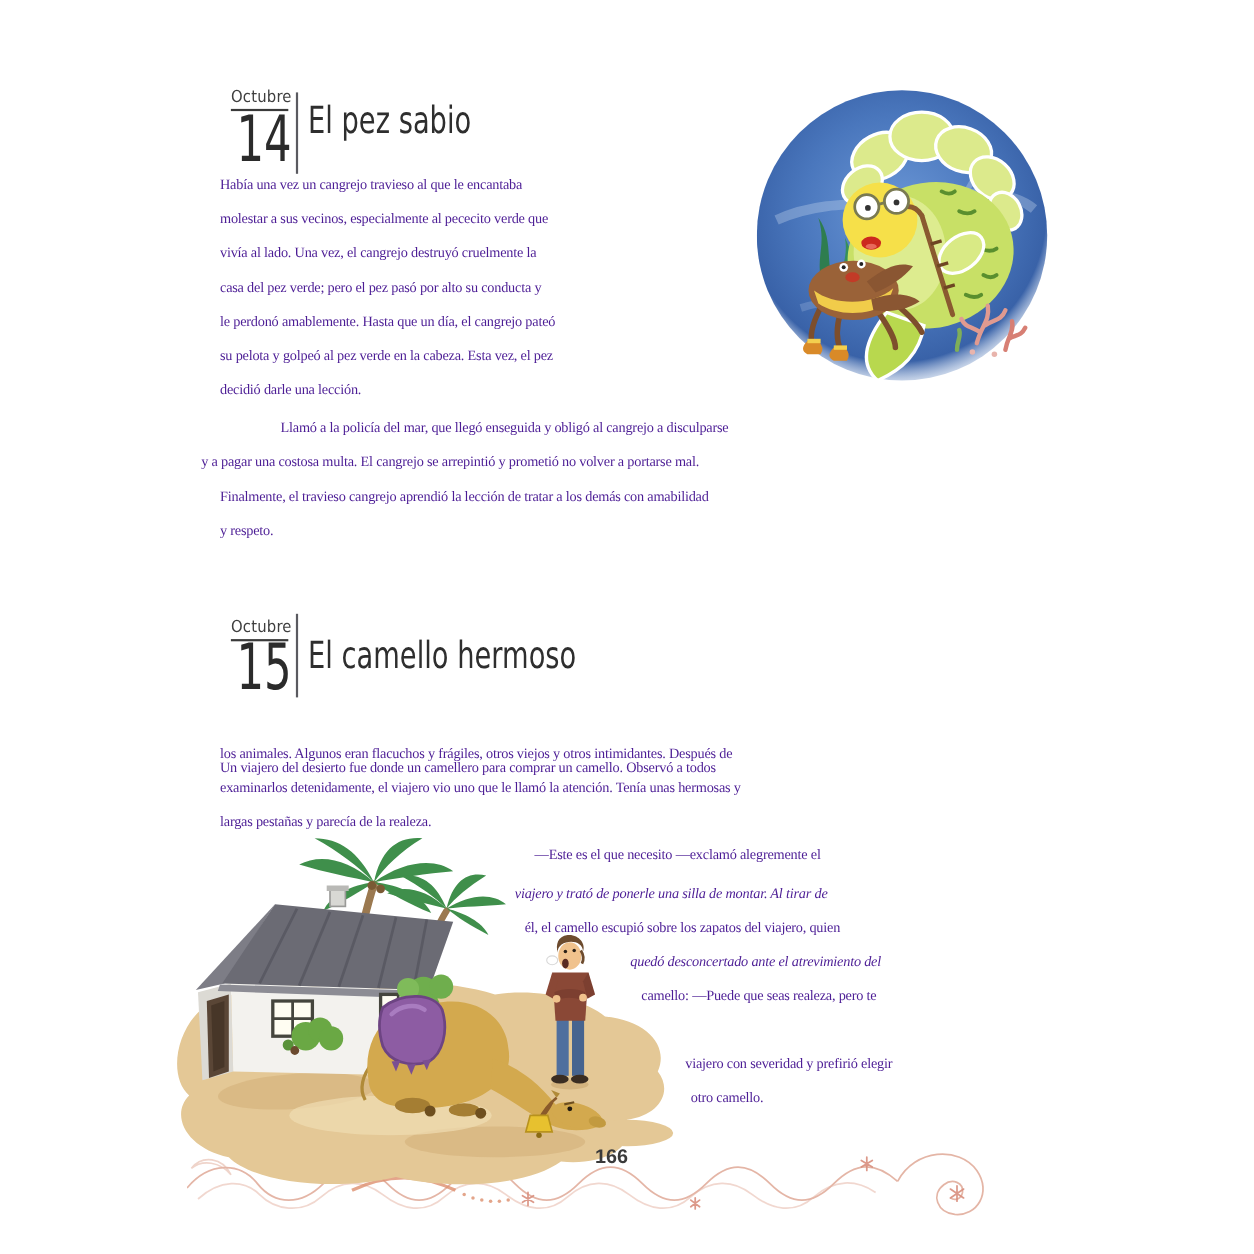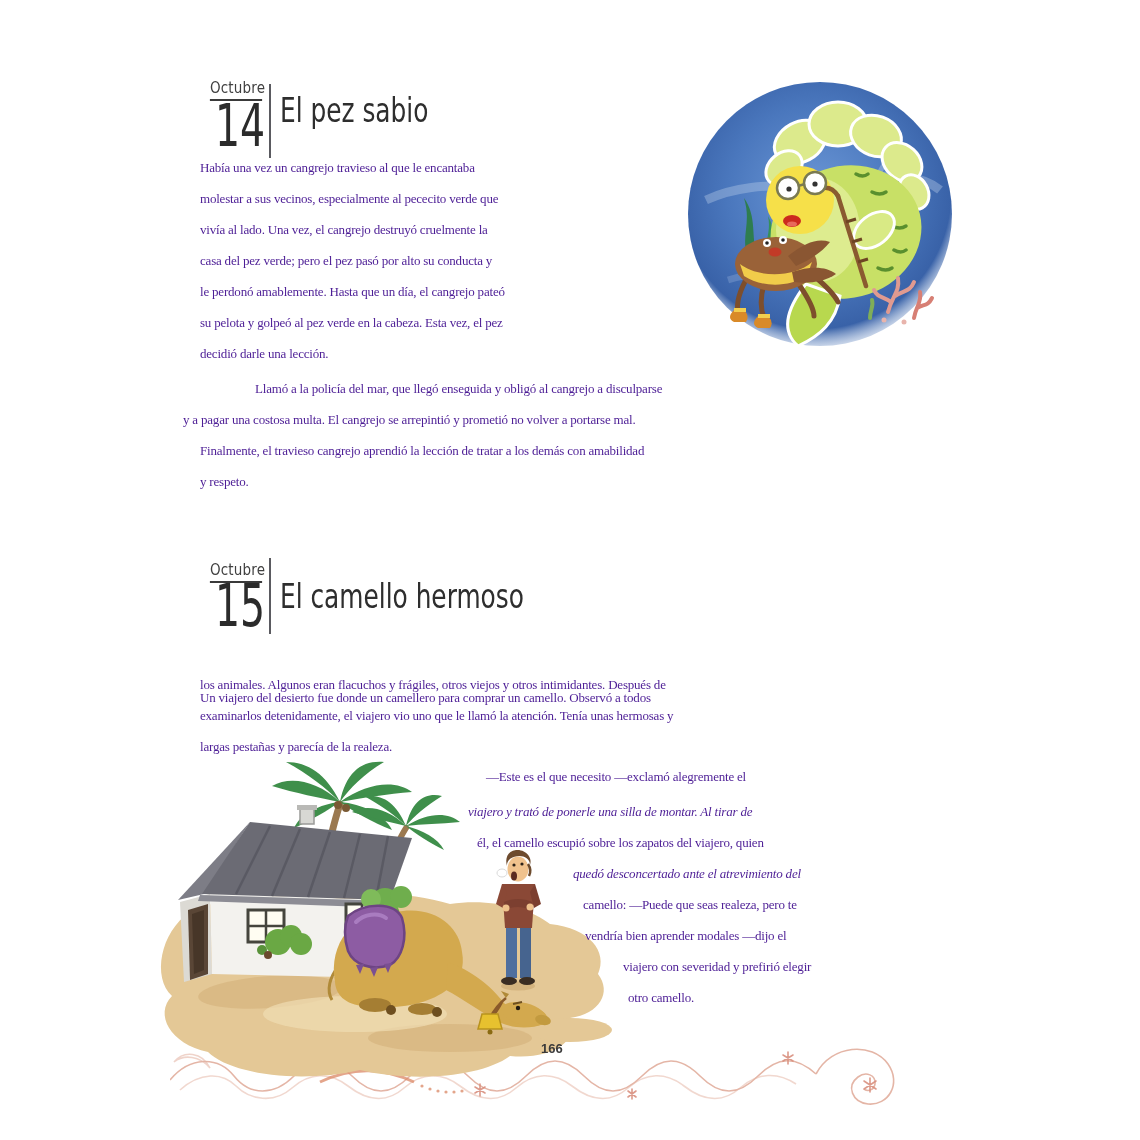--- a/index.html
+++ b/index.html
@@ -20,21 +20,21 @@
       transform:scaleX(.73);transform-origin:left top;letter-spacing:0;}
 
   
   .tline{position:absolute;font-size:13px;line-height:31px;white-space:nowrap;
       letter-spacing:-0.2px;color:#4c1d95;z-index:3;}
 
   .illus{position:absolute;z-index:2;}
   .footer-swirl{position:absolute;z-index:1;}
   .page-num{position:absolute;left:541px;top:1041px;z-index:4;
       font-family:"Liberation Sans", sans-serif;font-weight:bold;
-      font-size:13px;color:#3a3a3a;}
+      font-size:18px;color:#3a3a3a;}
 </style>
 </head>
 <body>
 
 <div class="page">
 
   <div class="month-label" style="left:207px;top:81px;">Octubre</div>
   <div class="day-number" style="left:205px;top:97px;">14</div>
   <div class="vbar" style="left:269px;top:84px;height:74px;"></div>
   <div class="story-title" style="left:280px;top:92px;">El pez sabio</div>
@@ -60,21 +60,20 @@
   <div class="tline" style="left:200px;top:638px;margin-top:44px;">Un viajero del desierto fue donde un camellero para comprar un camello. Observó a todos</div>
   <div class="tline" style="left:200px;top:669px;">los animales. Algunos eran flacuchos y frágiles, otros viejos y otros intimidantes. Después de</div>
   <div class="tline" style="left:200px;top:700px;">examinarlos detenidamente, el viajero vio uno que le llamó la atención. Tenía unas hermosas y</div>
   <div class="tline" style="left:200px;top:731px;">largas pestañas y parecía de la realeza.</div>
 
   <div class="tline" style="left:455px;top:761px;margin-left:31px;">—Este es el que necesito —exclamó alegremente el</div>
   <div class="tline" style="left:468px;top:796px;font-style:italic;">viajero y trató de ponerle una silla de montar. Al tirar de</div>
   <div class="tline" style="left:477px;top:827px;">él, el camello escupió sobre los zapatos del viajero, quien</div>
   <div class="tline" style="left:573px;top:858px;font-style:italic;">quedó desconcertado ante el atrevimiento del</div>
   <div class="tline" style="left:583px;top:889px;">camello: —Puede que seas realeza, pero te</div>
-  <div class="tline" style="left:585px;top:920px;">vendría bien aprender modales —dijo el</div>
   <div class="tline" style="left:623px;top:951px;">viajero con severidad y prefirió elegir</div>
   <div class="tline" style="left:628px;top:982px;">otro camello.</div>
 
   <div class="illus" style="left:688px;top:80px;width:266px;height:270px;">
     <svg width="266" height="270" viewBox="0 0 266 270" xmlns="http://www.w3.org/2000/svg">
       <defs>
         <radialGradient id="sea" cx="48%" cy="42%" r="60%">
           <stop offset="0%" stop-color="#6b97d6"></stop>
           <stop offset="55%" stop-color="#4a77bd"></stop>
           <stop offset="86%" stop-color="#3962a8"></stop>

